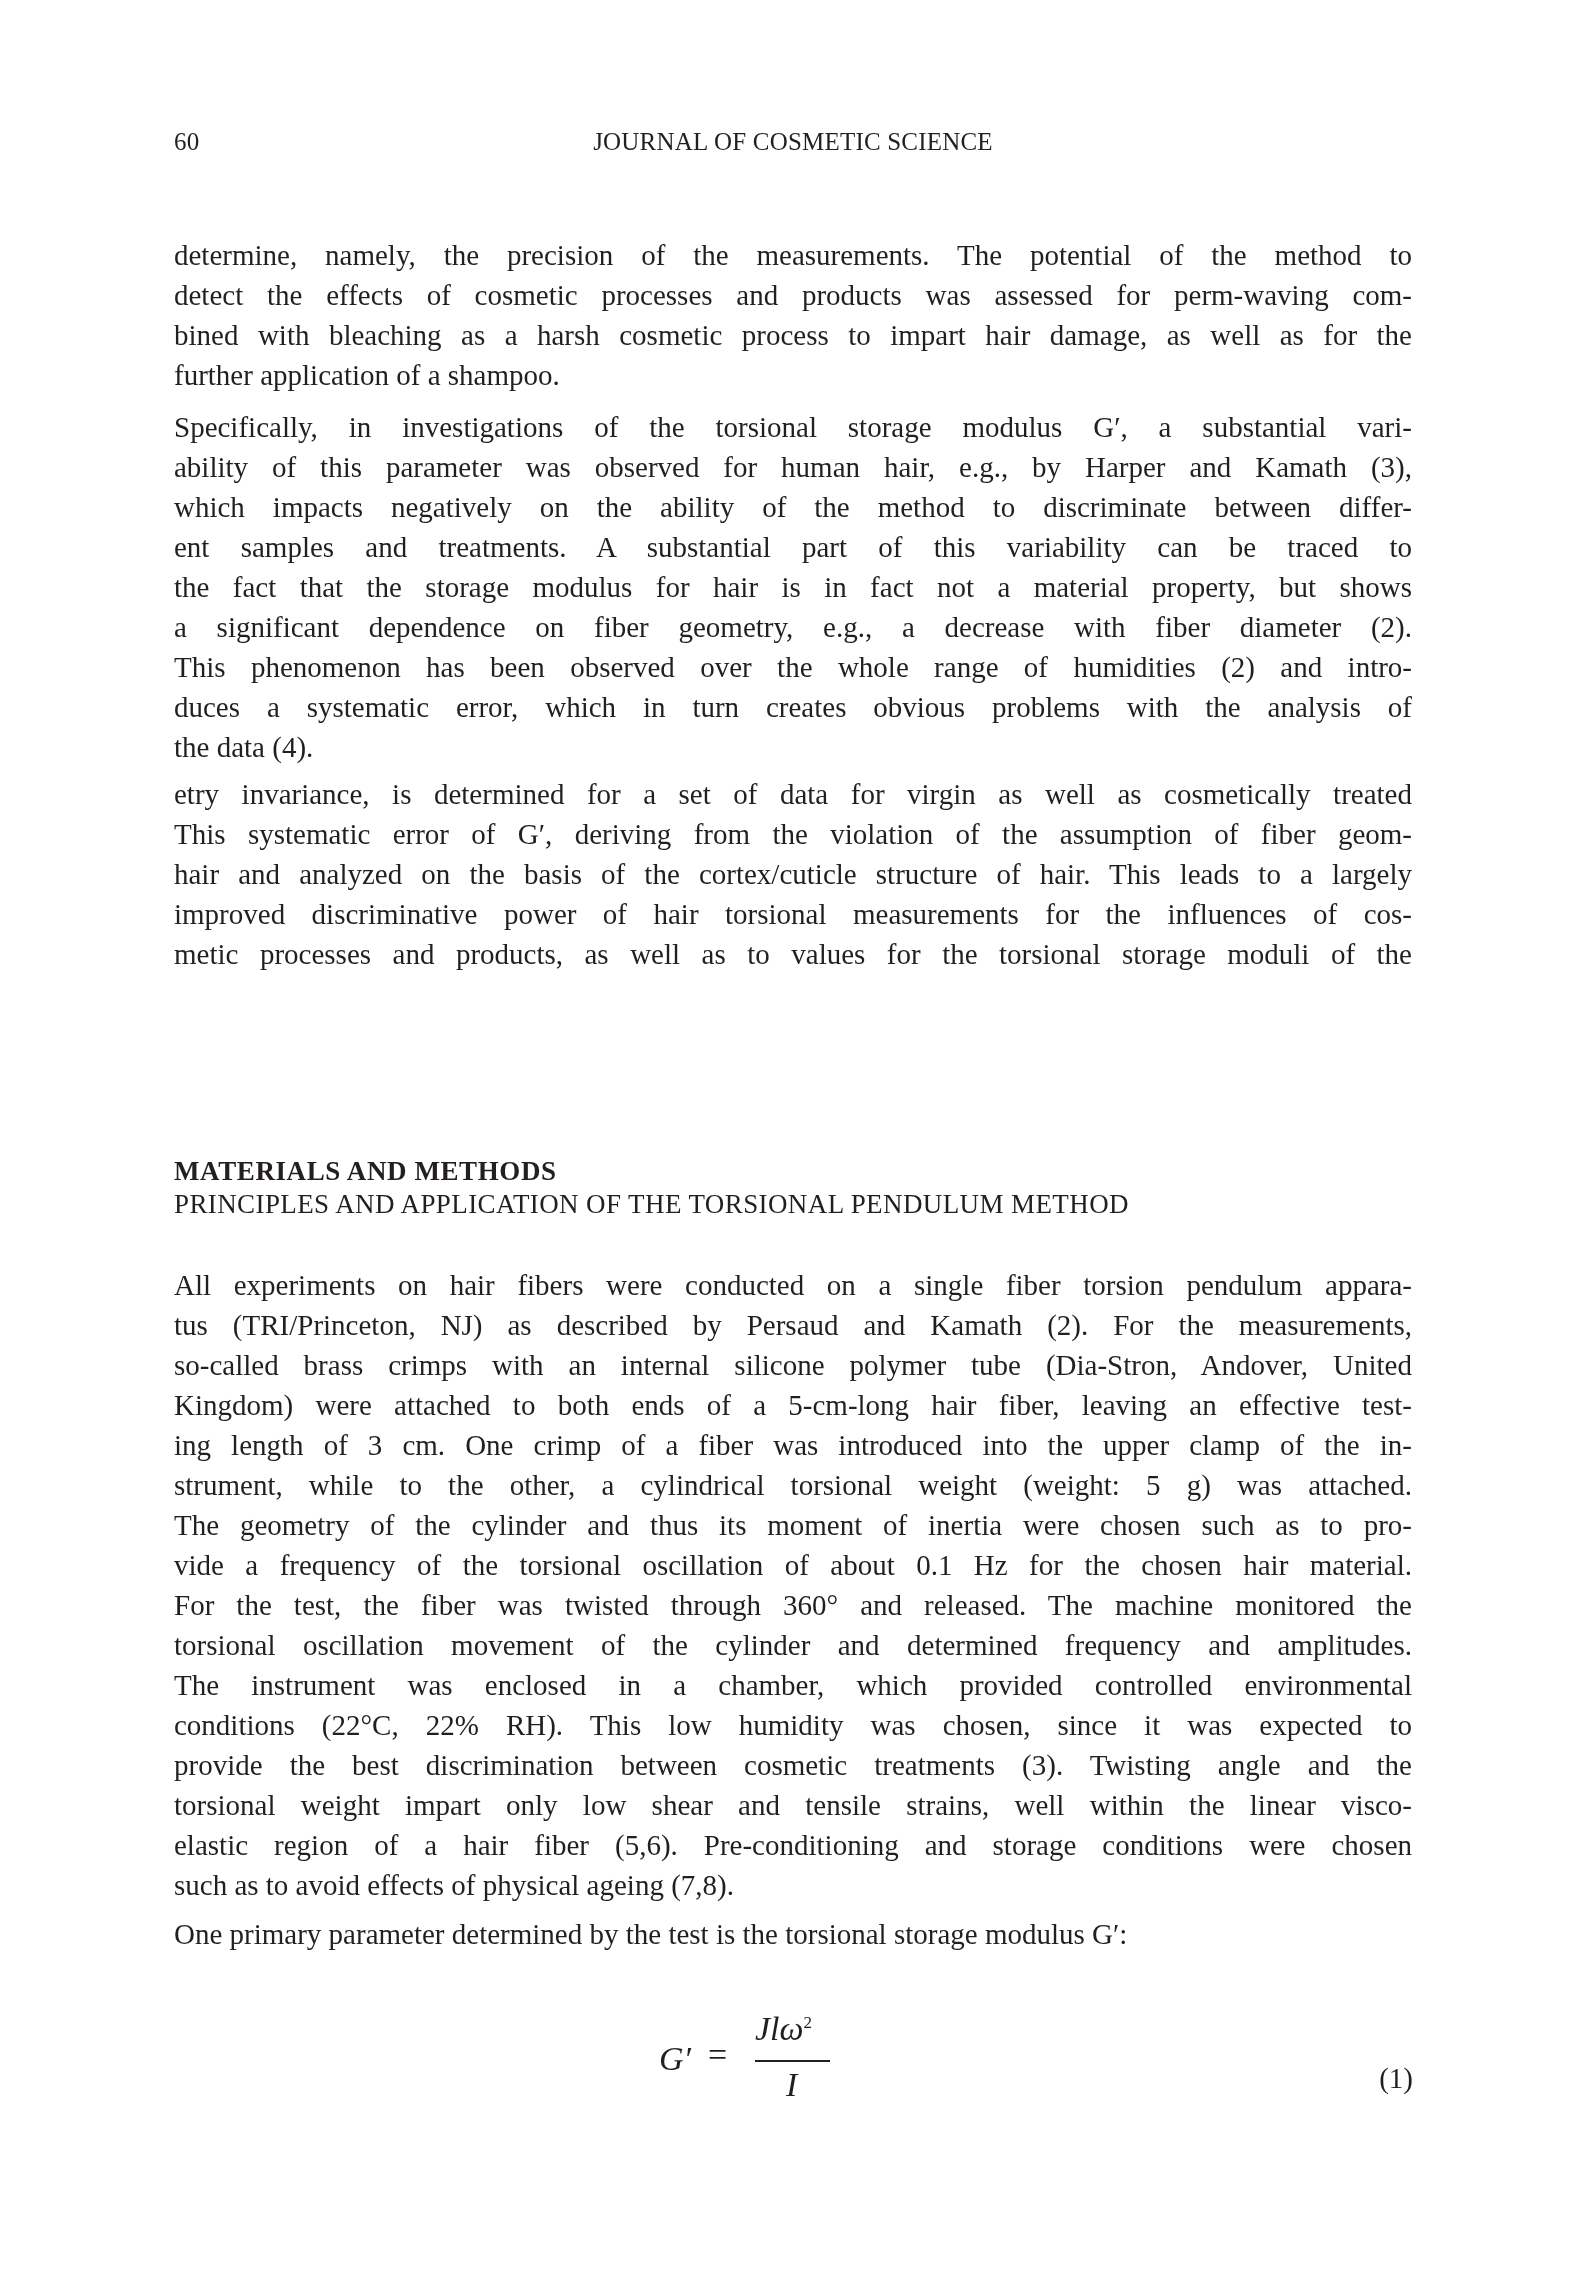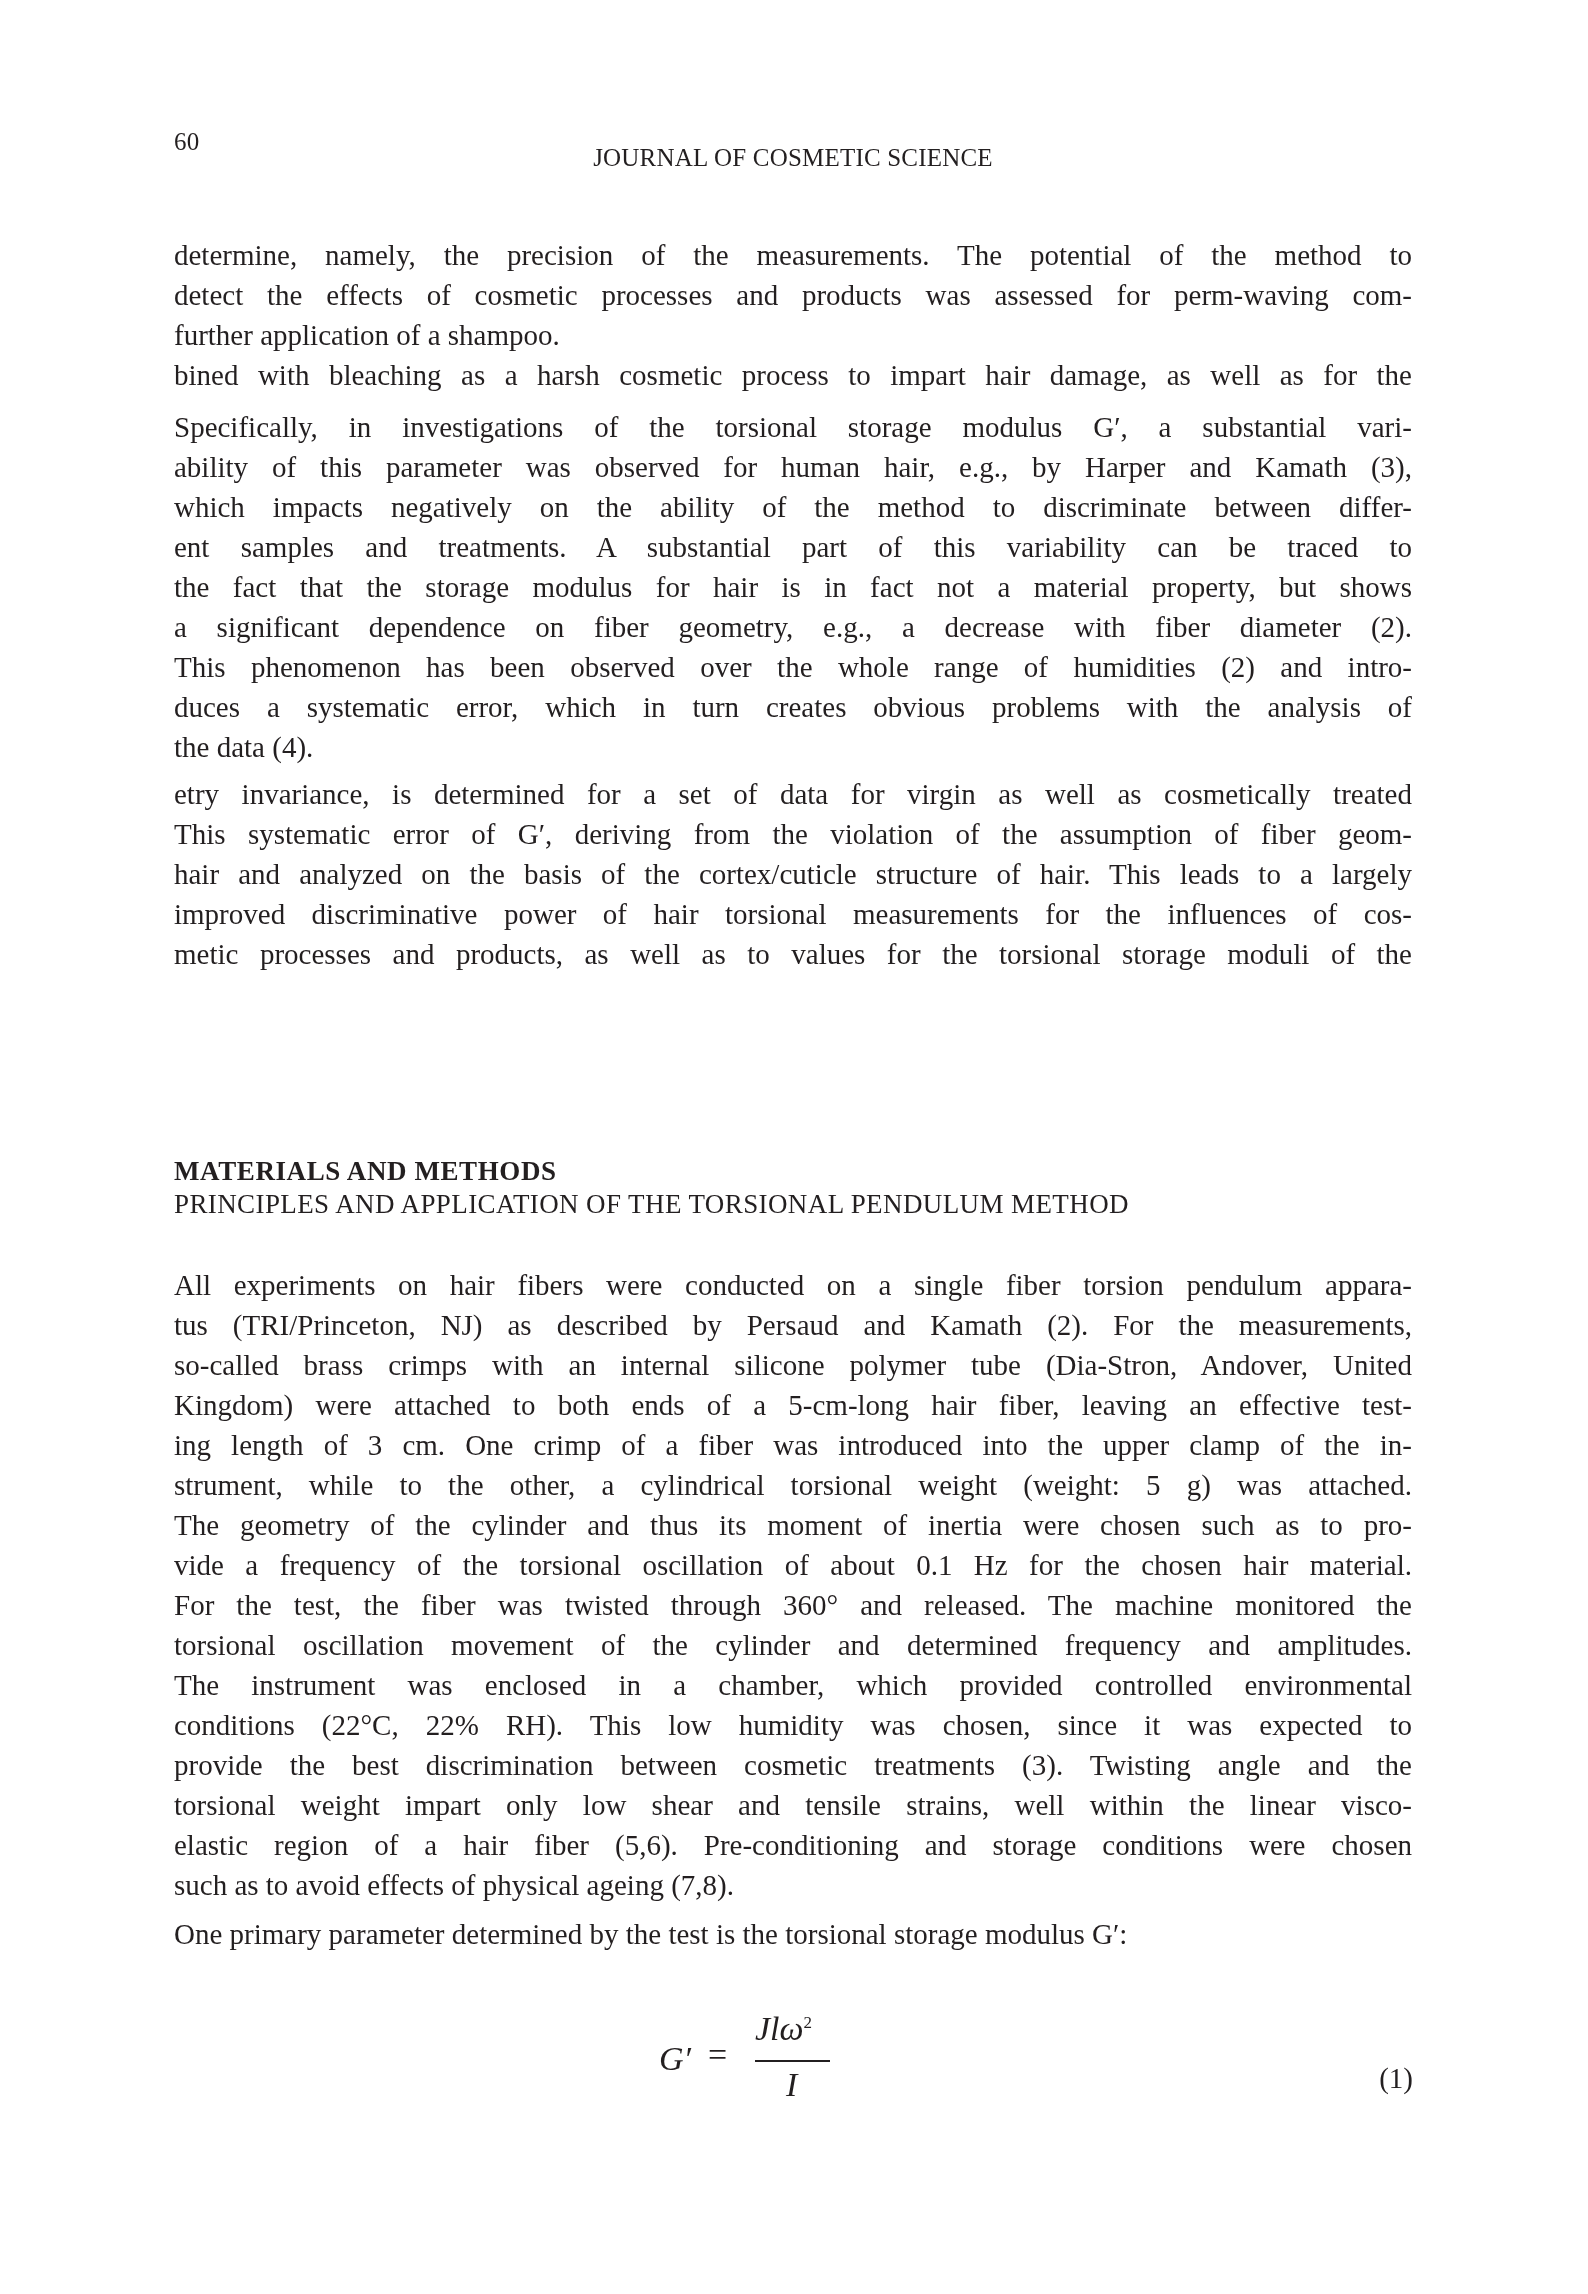--- a/index.html
+++ b/index.html
@@ -1,21 +1,21 @@
 <!DOCTYPE html>
 <html style="font-size:15px"><head>
 <meta charset="utf-8">
 <style>
   html, body { margin: 0; padding: 0; background: #ffffff; }
   body { width: 1589px; height: 2295px; position: relative; overflow: hidden;
          font-family: "Liberation Serif", "DejaVu Serif", serif; color: #231f20; }
   .header { position: absolute; top: 128px; left: 174px; width: 1238px; height: 38px;
             font-size: 25px; letter-spacing: 0.2px; }
   .page-num { position: absolute; left: 0; top: 0; }
-  .journal-title { position: absolute; left: 0; right: 0; text-align: center; top: 0; margin-top: 16px; }
+  .journal-title { position: absolute; left: 0; right: 0; text-align: center; top: 0; }
   .para { position: absolute; left: 174px; width: 1238px; font-size: 29px; line-height: 40px; }
   .line { display: block; white-space: nowrap; text-align: justify; text-align-last: justify; height: 40px; }
   .line.last { text-align-last: left; }
   .h1 { position: absolute; left: 174px; top: 1156px; font-size: 27px; font-weight: bold; letter-spacing: 0.6px; }
   .h2 { position: absolute; left: 174px; top: 1189px; font-size: 27px; letter-spacing: 0.4px; }
   .equation { position: absolute; left: 659px; top: 2010px; width: 207px; height: 113px; font-size: 34px; font-style: italic; }
   .eq-lhs { position: absolute; left: 0; top: 30px; }
   .eq-eq { position: absolute; left: 49px; top: 26px; font-style: normal; font-size: 34px; }
   .eq-num { position: absolute; left: 96px; top: 0; white-space: nowrap; }
   .eq-num sup { font-size: 17px; font-style: normal; }
@@ -27,22 +27,22 @@
 <body>
 
 <div class="header">
   <span class="page-num">60</span>
   <span class="journal-title">JOURNAL OF COSMETIC SCIENCE</span>
 </div>
 
 <div class="para" style="top:235px">
     <span class="line">determine, namely, the precision of the measurements. The potential of the method to</span>
     <span class="line">detect the effects of cosmetic processes and products was assessed for perm-waving com-</span>
+    <span class="line">bined with bleaching as a harsh cosmetic process to impart hair damage, as well as for the</span>
     <span class="line last">further application of a shampoo.</span>
-    <span class="line">bined with bleaching as a harsh cosmetic process to impart hair damage, as well as for the</span>
   </div>
 <div class="para" style="top:407px">
     <span class="line">Specifically, in investigations of the torsional storage modulus G′, a substantial vari-</span>
     <span class="line">ability of this parameter was observed for human hair, e.g., by Harper and Kamath (3),</span>
     <span class="line">which impacts negatively on the ability of the method to discriminate between differ-</span>
     <span class="line">ent samples and treatments. A substantial part of this variability can be traced to</span>
     <span class="line">the fact that the storage modulus for hair is in fact not a material property, but shows</span>
     <span class="line">a significant dependence on fiber geometry, e.g., a decrease with fiber diameter (2).</span>
     <span class="line">This phenomenon has been observed over the whole range of humidities (2) and intro-</span>
     <span class="line">duces a systematic error, which in turn creates obvious problems with the analysis of</span>

